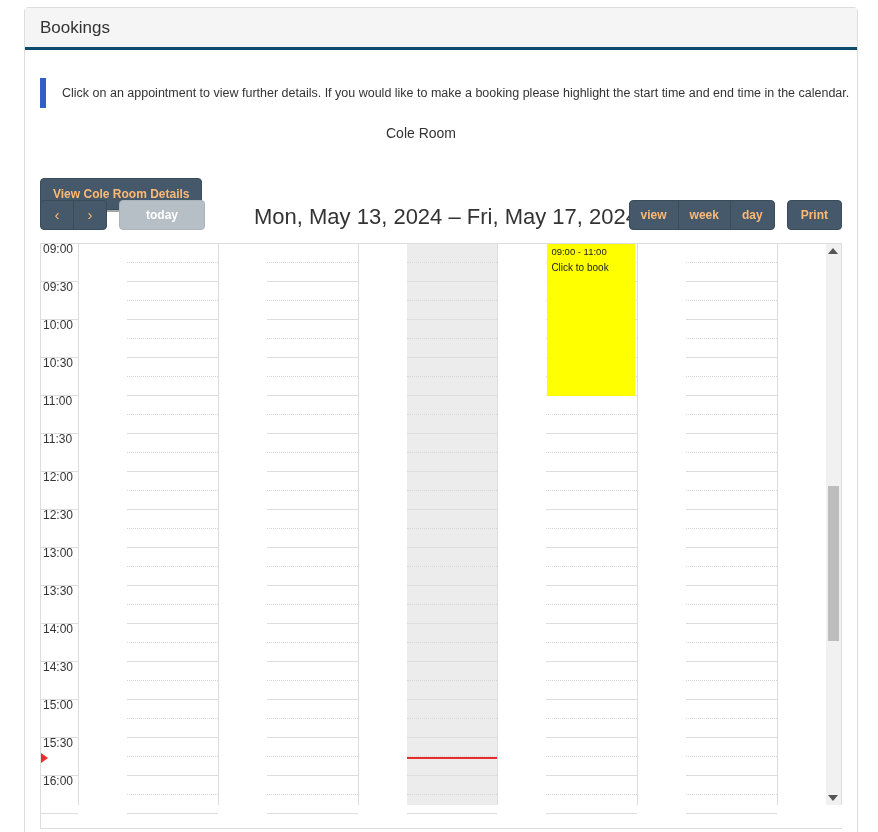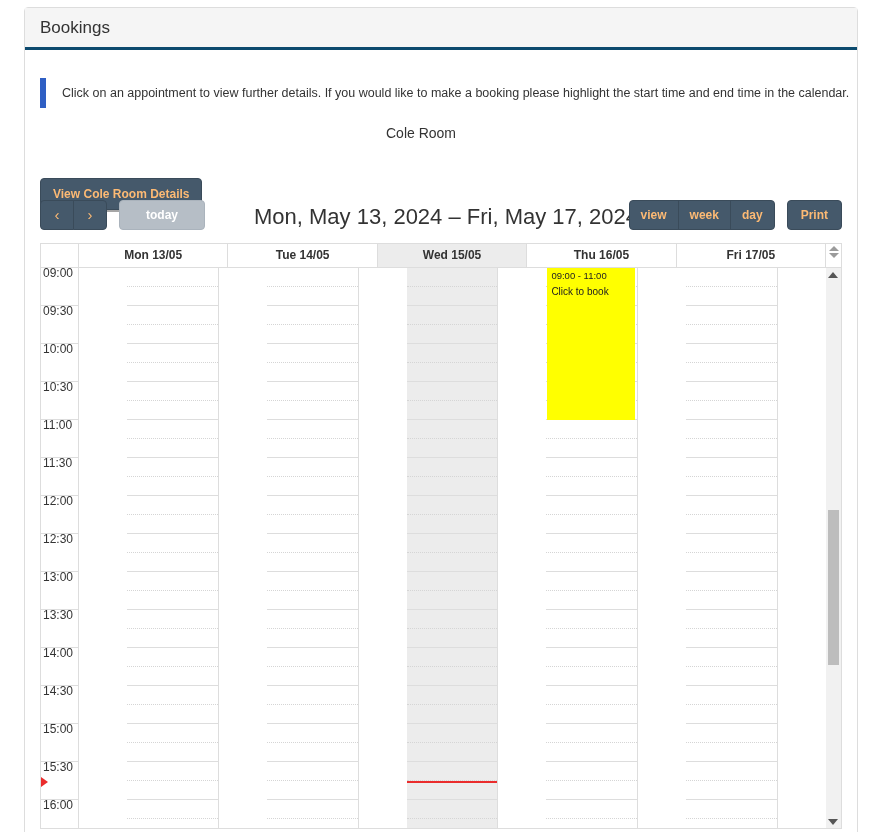--- a/index.html
+++ b/index.html
@@ -406,34 +406,20 @@
           <button class="btn btn-view">week</button>
           <button class="btn btn-view">day</button>
         </div>
         <button class="btn btn-print">Print</button>
       </div>
 
     </div>
 
     <div class="cal-wrap">
 
-      <div class="cal-head">
-        <div class="axis-cell"></div>
-        <div class="day-cell">Mon 13/05</div>
-        <div class="day-cell">Tue 14/05</div>
-        <div class="day-cell today">Wed 15/05</div>
-        <div class="day-cell">Thu 16/05</div>
-        <div class="day-cell">Fri 17/05</div>
-        <div class="sb-cell">
-          <div class="spinner">
-            <div class="tri-up"></div>
-            <div class="tri-down"></div>
-          </div>
-        </div>
-      </div>
 
       <div class="cal-body">
 
         <div class="axis-col" id="axis-col" style="position: relative;">
             <div class="axis-slot"><span>09:00</span></div>
             <div class="axis-slot"><span>09:30</span></div>
             <div class="axis-slot"><span>10:00</span></div>
             <div class="axis-slot"><span>10:30</span></div>
             <div class="axis-slot"><span>11:00</span></div>
             <div class="axis-slot"><span>11:30</span></div>

